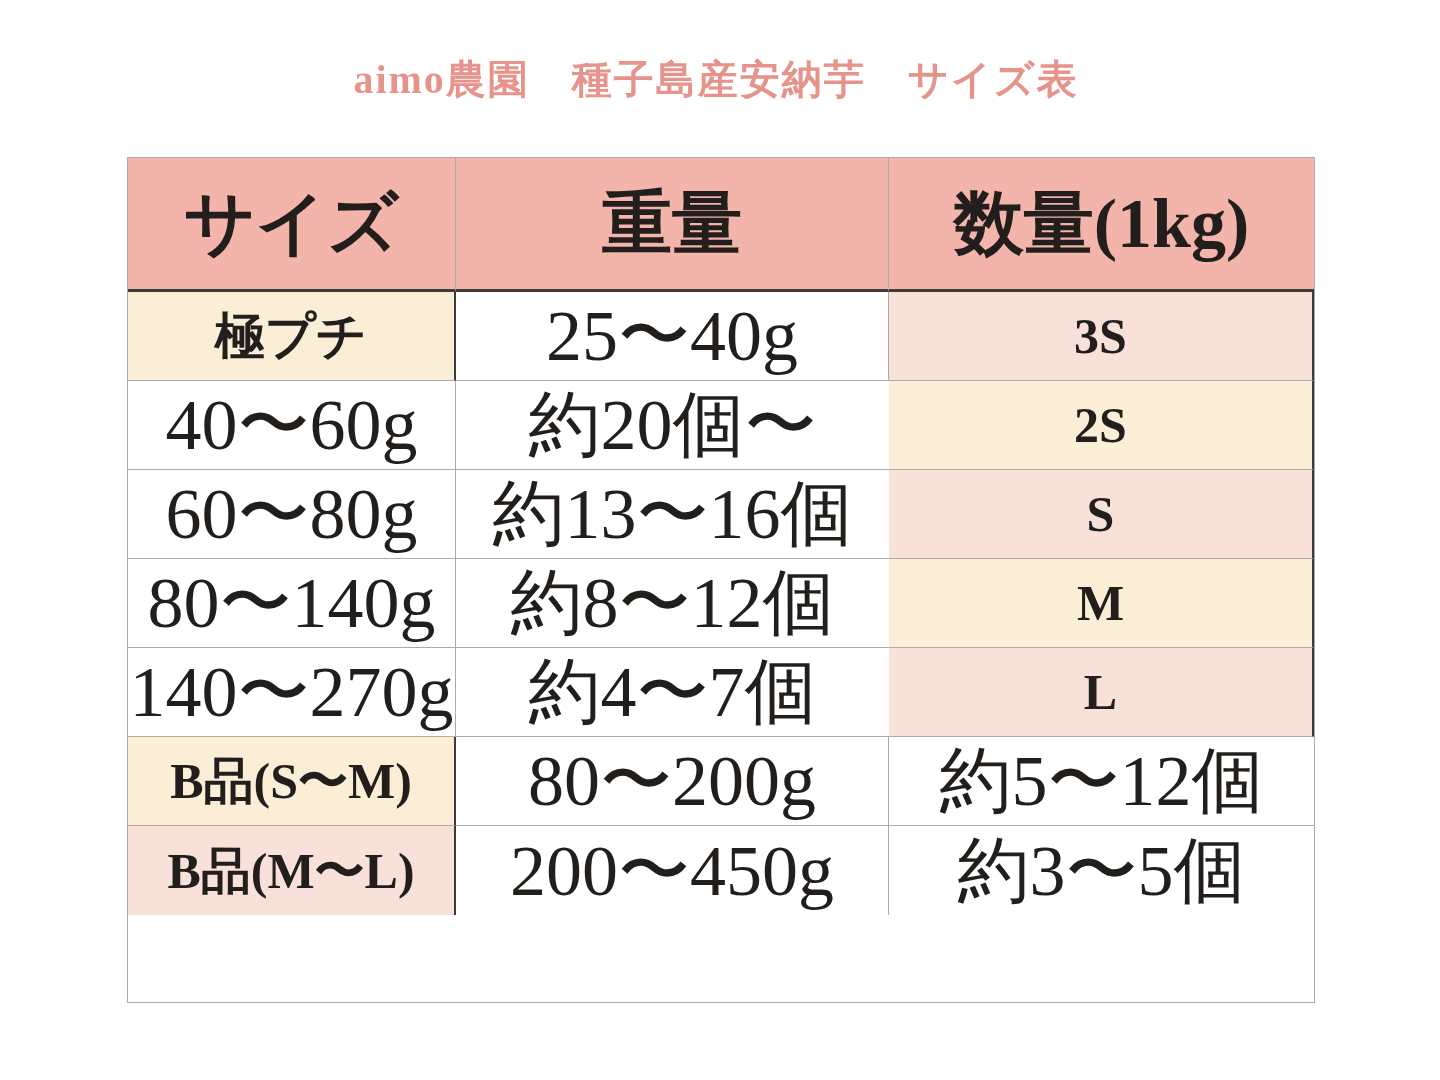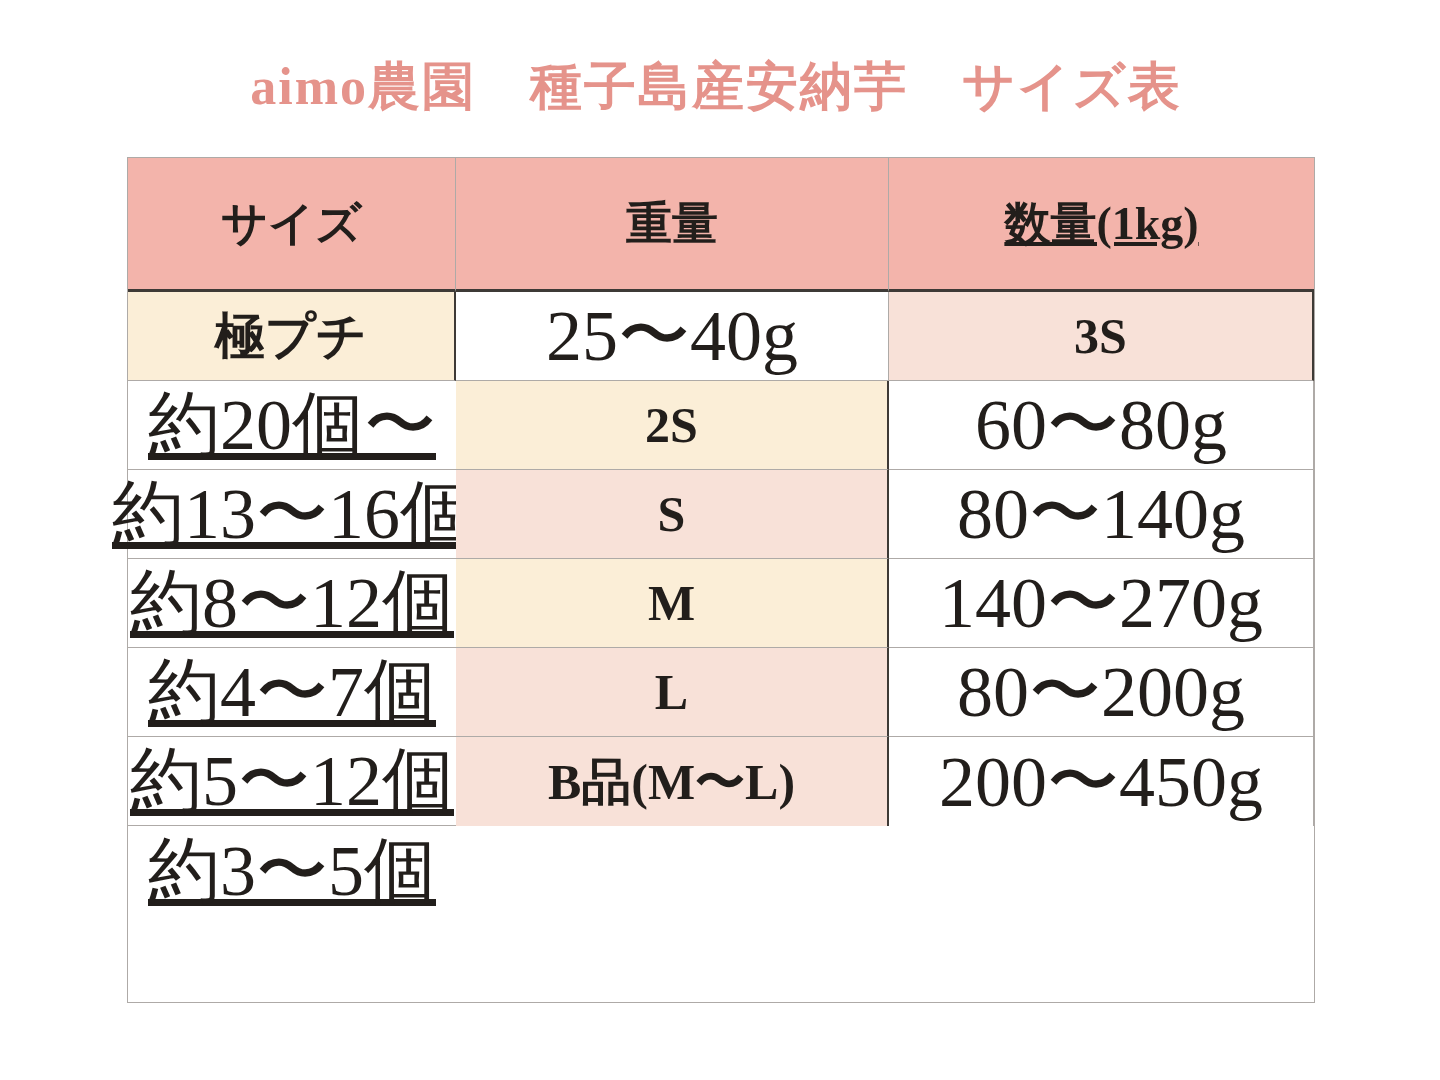--- a/index.html
+++ b/index.html
@@ -17,21 +17,21 @@
   body{
     background:var(--pageBg);
     font-family:"Liberation Serif","DejaVu Serif",serif;
     color:var(--textColor);
     position:relative;
   }
   .title{
     position:absolute;
     left:0; right:8px; top:58px;
     text-align:center;
-    font-size:52px;
+    font-size:40px;
     font-weight:700;
     letter-spacing:2px;
     color:var(--titleColor);
     line-height:1.1;
   }
   .size-table{
     position:absolute;
     left:127px; top:157px;
     width:1188px; height:846px;
     border:1px solid var(--borderLight);
@@ -44,26 +44,26 @@
     display:flex;
     align-items:center;
     justify-content:center;
     font-size:72px;
     line-height:1;
     border-right:1px solid var(--borderLight);
     border-bottom:1px solid var(--borderLight);
     background:#fff;
     white-space:nowrap;
   }
-  .cell.c2{border-right:none;text-decoration:underline;}
+  .cell.c2{border-right:none;}
   .cell.lastrow{border-bottom:none;}
   .hcell{
     background:var(--headerBg);
     font-weight:700;
-    font-size:46px;
+    font-size:70px;
     border-bottom:3px solid var(--borderDark);
   }
   .bcell.c0{
     font-weight:700;
     font-size:50px;
     border-right:2px solid var(--borderDark);
   }
   .bcell.c0.parity-even{background:var(--creamBg);text-align:right;}
   .bcell.c0.parity-odd{background:var(--pinkBg);}
 </style>
@@ -74,35 +74,37 @@
 
 <div class="size-table" id="size-table">
   <div class="cell hcell c0">サイズ</div>
   <div class="cell hcell c1">重量</div>
   <div class="cell hcell c2">数量(1kg)</div>
 
   <div class="cell bcell c0 parity-even">極プチ</div>
   <div class="cell bcell c1">25〜40g</div>
 
   <div class="cell bcell c0 parity-odd">3S</div>
+  <div class="cell bcell c1">40〜60g</div>
   <div class="cell bcell c2">約20個〜</div>
 
   <div class="cell bcell c0 parity-even">2S</div>
   <div class="cell bcell c1">60〜80g</div>
   <div class="cell bcell c2">約13〜16個</div>
 
   <div class="cell bcell c0 parity-odd">S</div>
   <div class="cell bcell c1">80〜140g</div>
   <div class="cell bcell c2">約8〜12個</div>
 
   <div class="cell bcell c0 parity-even">M</div>
   <div class="cell bcell c1">140〜270g</div>
   <div class="cell bcell c2">約4〜7個</div>
 
   <div class="cell bcell c0 parity-odd">L</div>
 
+  <div class="cell bcell c0 parity-even">B品(S〜M)</div>
   <div class="cell bcell c1">80〜200g</div>
   <div class="cell bcell c2">約5〜12個</div>
 
   <div class="cell bcell c0 parity-odd lastrow">B品(M〜L)</div>
   <div class="cell bcell c1 lastrow">200〜450g</div>
   <div class="cell bcell c2 lastrow">約3〜5個</div>
 </div>
 
 </body></html>

